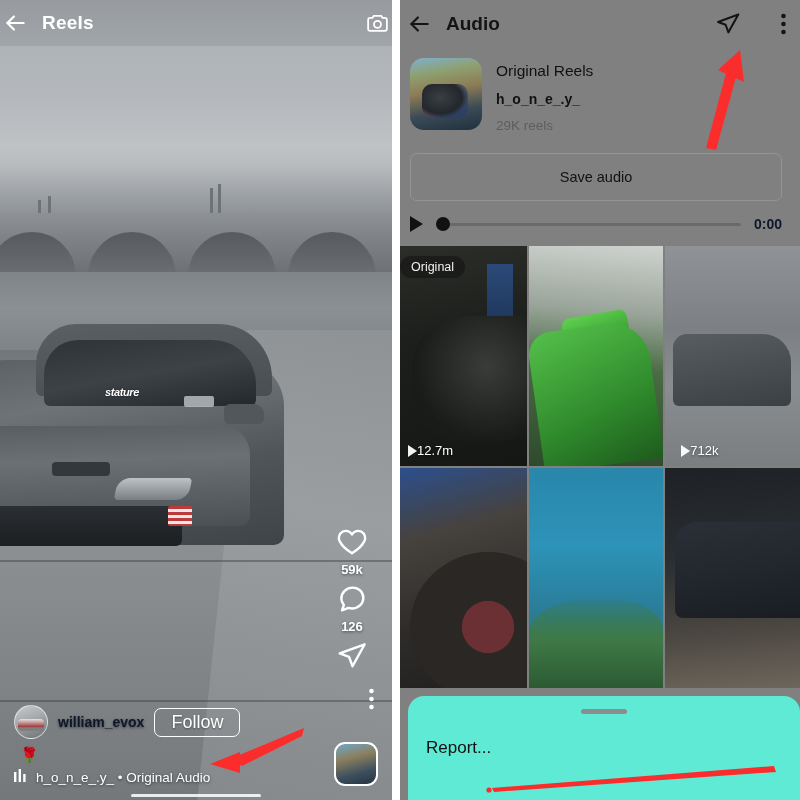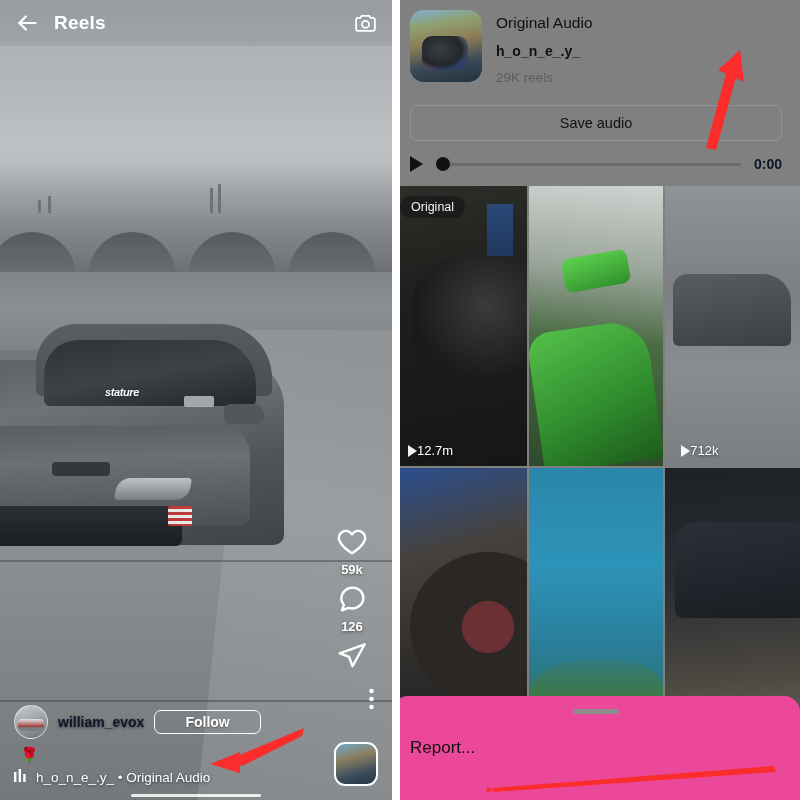--- a/index.html
+++ b/index.html
@@ -113,21 +113,21 @@
     border-radius:2px; opacity:.95;
   }
   .plate {
     position:absolute; left:196px; top:96px; width:30px; height:11px;
     background:#b9bcbf; border-radius:2px; opacity:.85;
   }
 
   
   .topbar-left {
     position:absolute; left:0; top:0; width:392px; height:46px;
-    display:flex; align-items:center; gap:14px; padding:0 14px;
+    display:flex; align-items:center; gap:14px; padding:0 2px;
     background: linear-gradient(180deg, rgba(150,154,158,.92), rgba(150,154,158,.55));
     z-index: 6;
   }
   .topbar-left .title { color:#fff; font-size:19px; font-weight:bold; letter-spacing:.2px; }
   .icon-btn { display:flex; align-items:center; justify-content:center; cursor:pointer; }
   .spacer { flex:1; }
 
   
   .rail {
     position:absolute; right:10px; bottom:128px; width:60px;
@@ -143,21 +143,21 @@
     width:34px; height:34px; border-radius:50%;
     background: linear-gradient(160deg,#c9ccce 0%, #a8abad 40%, #6d7174 100%);
     border:1px solid rgba(255,255,255,.6); position:relative; overflow:hidden;
   }
   .avatar:after{
     content:""; position:absolute; left:3px; bottom:7px; width:26px; height:12px;
     background: linear-gradient(180deg,#e3e5e6,#9a2f2f 70%,#7d7f81 71%); border-radius:4px;
   }
   .uname { color:#0f172a; font-size:14px; font-weight:bold; text-shadow:0 1px 3px rgba(0,0,0,.55); }
   .follow-btn {
-    color:#fff; font-size:14px; font-weight:bold; padding:3px 30px;
+    color:#fff; font-size:18px; font-weight:normal; padding:3px 16px;
     border:1.4px solid #fff; border-radius:7px; cursor:pointer;
     text-shadow:0 1px 2px rgba(0,0,0,.4);
   }
   .emoji-tag { font-size:15px; margin:4px 0 6px 6px; line-height:1; }
   .audio-row { display:flex; align-items:center; gap:8px; }
   .audio-text { color:#fff; font-size:13.5px; text-shadow:0 1px 3px rgba(0,0,0,.55); }
   .audio-thumb {
     position:absolute; right:14px; bottom:14px; width:44px; height:44px; border-radius:11px;
     border:2.5px solid #fff; overflow:hidden;
     background: linear-gradient(165deg,#6fa8c9 0%, #8a7f5e 35%, #3d4f5e 70%, #24333f 100%);
@@ -190,33 +190,33 @@
     background: radial-gradient(ellipse at 40% 40%, #3a3f44 0%, #23272b 55%, rgba(0,0,0,0) 70%),
                 linear-gradient(120deg, rgba(180,60,60,.6) 0%, rgba(40,60,110,.6) 60%);
     border-radius: 10px;
   }
   .audio-meta { display:flex; flex-direction:column; gap:11px; padding-top:4px; }
   .audio-title { color:#111; font-size:15.5px; font-weight:500; }
   .audio-user { color:#111; font-size:14px; font-weight:bold; }
   .audio-count { color:#5e5e5e; font-size:13.5px; }
 
   .save-btn {
-    margin:14px 18px 0; height:36px; border:1px solid #949494; border-radius:7px;
+    margin:14px 18px 0; height:48px; border:1px solid #949494; border-radius:7px;
     display:flex; align-items:center; justify-content:center; cursor:pointer;
     color:#111; font-size:14.5px; background:transparent;
   }
   .player { display:flex; align-items:center; gap:13px; padding:15px 18px 14px; }
   .play-tri { width:0;height:0;border-left:13px solid #111;border-top:8px solid transparent;border-bottom:8px solid transparent; cursor:pointer;}
   .track { flex:1; height:3px; background:#6a6a6a; border-radius:3px; position:relative; cursor:pointer;}
   .knob { position:absolute; left:0; top:50%; transform:translateY(-50%); width:14px;height:14px;border-radius:50%;background:#111; }
   .time { color:#0f172a; font-size:14px; font-weight:bold; }
 
   
   .grid { display:grid; grid-template-columns:repeat(3,1fr); gap:2px; }
-  .tile { position:relative; height:280px; overflow:hidden; }
+  .tile { position:relative; height:220px; overflow:hidden; }
   .tile .views {
     position:absolute; left:16px; bottom:8px; display:flex; align-items:center; 
     color:#fff; font-size:13px; font-weight:500; text-shadow:0 1px 3px rgba(0,0,0,.6);
   }
   .play-sm { width:0;height:0;border-left:9px solid rgba(255,255,255,.95);border-top:6px solid transparent;border-bottom:6px solid transparent; }
   .badge-original {
     position:absolute; left:8px; top:10px; background:rgba(20,20,20,.6);
     color:#f0f0f0; font-size:12.5px; padding:4px 11px; border-radius:12px;
   }
   .t1 { background: linear-gradient(170deg,#2c2e2a 0%, #1d1f1c 40%, #151714 100%); }
@@ -237,22 +237,22 @@
   .t5:after{ content:""; position:absolute; left:0; right:0; bottom:0; height:88px;
     background: linear-gradient(180deg, rgba(60,120,70,.2), #3f7a46 45%, #2c5a33 100%); border-radius:40% 35% 0 0; }
   .t6 { background: linear-gradient(175deg,#1e2227 0%, #2a2e33 40%, #4a4640 72%, #6d665c 100%); }
   .t6:after{ content:""; position:absolute; left:10px; top:54px; width:150px; height:96px;
     background: linear-gradient(170deg,#2b3038,#191d22); border-radius:22px 30px 8px 8px; }
   .t6 .beam{ position:absolute; left:22px; top:112px; width:40px; height:18px; background:#f2f3ee; border-radius:8px; filter:blur(1px); }
   .t6 .beam2{ position:absolute; left:112px; top:110px; width:40px; height:18px; background:#f2f3ee; border-radius:8px; filter:blur(1px); }
 
   
   .sheet {
-    position:absolute; left:0; right:0; bottom:0; height:104px;
-    background:#ec4899; border-radius:16px 16px 0 0; z-index:12;
+    position:absolute; left:16px; right:0; bottom:0; height:104px;
+    background:#5eead4; border-radius:16px 16px 0 0; z-index:12;
   }
   .sheet-handle { width:46px; height:5px; background:#8d8d8d; border-radius:3px; margin:13px auto 0; cursor:pointer; }
   .sheet-item { padding:24px 18px 0; color:#111; font-size:17px; cursor:pointer; }
 
   
   .arrow-svg { position:absolute; pointer-events:none; z-index:30; }
 </style>
 </head>
 <body>
 
@@ -363,25 +363,47 @@
     <svg class="arrow-svg" style="left:196px;top:726px;" width="110" height="54" viewBox="0 0 110 54">
       <polygon points="108,2 34,33 46,40 106,10" fill="#fb2c2c"></polygon>
       <polygon points="14,38 44,26 44,47" fill="#fb2c2c"></polygon>
     </svg>
   </div>
 
   <div class="divider"></div>
 
   <div class="panel-right">
 
+    <div class="topbar-right">
+      <span class="icon-btn">
+        <svg width="26" height="26" viewBox="0 0 24 24" fill="none" stroke="#141414" stroke-width="2" stroke-linecap="round" stroke-linejoin="round">
+            <line x1="20" y1="12" x2="5" y2="12"></line>
+            <polyline points="11,18 5,12 11,6"></polyline>
+          </svg>
+      </span>
+      <span class="title">Audio</span>
+      <span class="spacer"></span>
+      <span class="icon-btn" style="margin-right:26px;">
+        <svg width="26" height="26" viewBox="0 0 24 24" fill="none" stroke="#141414" stroke-width="1.9" stroke-linejoin="round">
+            <path d="M21.5 3.2 2.8 10.1l7 2.6 2.6 7z"></path>
+          </svg>
+      </span>
+      <span class="icon-btn">
+        <svg width="5" height="22" viewBox="0 0 5 22">
+            <circle cx="2.5" cy="3" r="2.3" fill="#141414"></circle>
+            <circle cx="2.5" cy="11" r="2.3" fill="#141414"></circle>
+            <circle cx="2.5" cy="19" r="2.3" fill="#141414"></circle>
+          </svg>
+      </span>
+    </div>
 
     <div class="audio-info">
       <div class="audio-cover"></div>
       <div class="audio-meta">
-        <span class="audio-title">Original Audio</span>
+        <span class="audio-title">Original Reels</span>
         <span class="audio-user">h_o_n_e_.y_</span>
         <span class="audio-count">29K reels</span>
       </div>
     </div>
 
     <div class="save-btn">Save audio</div>
 
     <div class="player">
       <span class="play-tri"></span>
       <span class="track">

